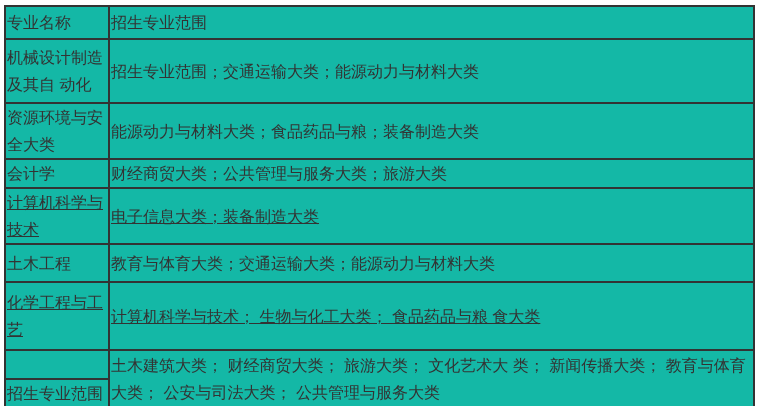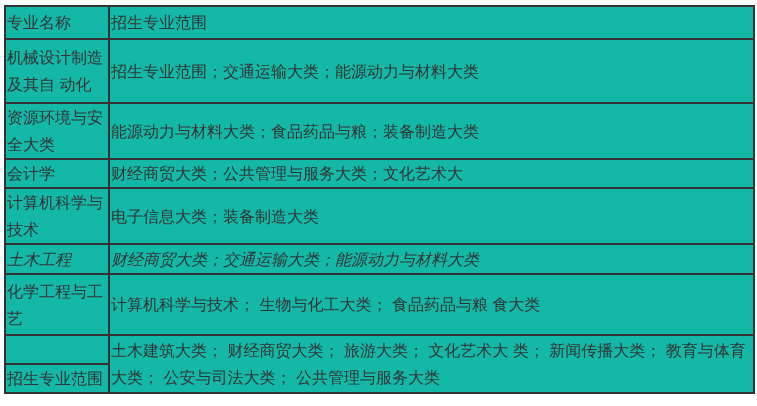--- a/index.html
+++ b/index.html
@@ -36,23 +36,23 @@
     text-align: left;
     font-weight: normal;
     word-break: break-all;
     overflow: hidden;
     background: #14b8a6;
   }
   tr.hh  { height: 33px; }
   tr.h1  { height: 64px; }
   tr.h2  { height: 54px; }
   tr.h3  { height: 22px; }
-  tr.h4  { height: 52px; }
-  tr.h5  { height: 30px; font-style: italic; }
-  tr.h6  { height: 61px; }
+  tr.h4  { height: 52px; text-decoration: underline; }
+  tr.h5  { height: 38px; }
+  tr.h6  { height: 68px; text-decoration: underline; }
   tr.h7  { height: 29px; margin-left: 20px; }
   tr.h8  { height: 29px; }
 </style>
 </head>
 <body>
 
 <div class="page">
   <table class="majors">
     <colgroup>
       <col class="c1">
@@ -66,29 +66,29 @@
       <tr class="h1">
         <td>机械设计制造及其自 动化</td>
         <td>招生专业范围；交通运输大类；能源动力与材料大类</td>
       </tr>
       <tr class="h2">
         <td>资源环境与安全大类</td>
         <td>能源动力与材料大类；食品药品与粮；装备制造大类</td>
       </tr>
       <tr class="h3">
         <td>会计学</td>
-        <td>财经商贸大类；公共管理与服务大类；文化艺术大</td>
+        <td>财经商贸大类；公共管理与服务大类；旅游大类</td>
       </tr>
       <tr class="h4">
         <td>计算机科学与技术</td>
         <td>电子信息大类；装备制造大类</td>
       </tr>
       <tr class="h5">
         <td>土木工程</td>
-        <td>财经商贸大类；交通运输大类；能源动力与材料大类</td>
+        <td>教育与体育大类；交通运输大类；能源动力与材料大类</td>
       </tr>
       <tr class="h6">
         <td>化学工程与工艺</td>
         <td>计算机科学与技术； 生物与化工大类； 食品药品与粮 食大类</td>
       </tr>
       <tr class="h7">
         <td></td>
         <td rowspan="2">土木建筑大类； 财经商贸大类； 旅游大类； 文化艺术大 类； 新闻传播大类； 教育与体育大类； 公安与司法大类； 公共管理与服务大类</td>
       </tr>
       <tr class="h8">

